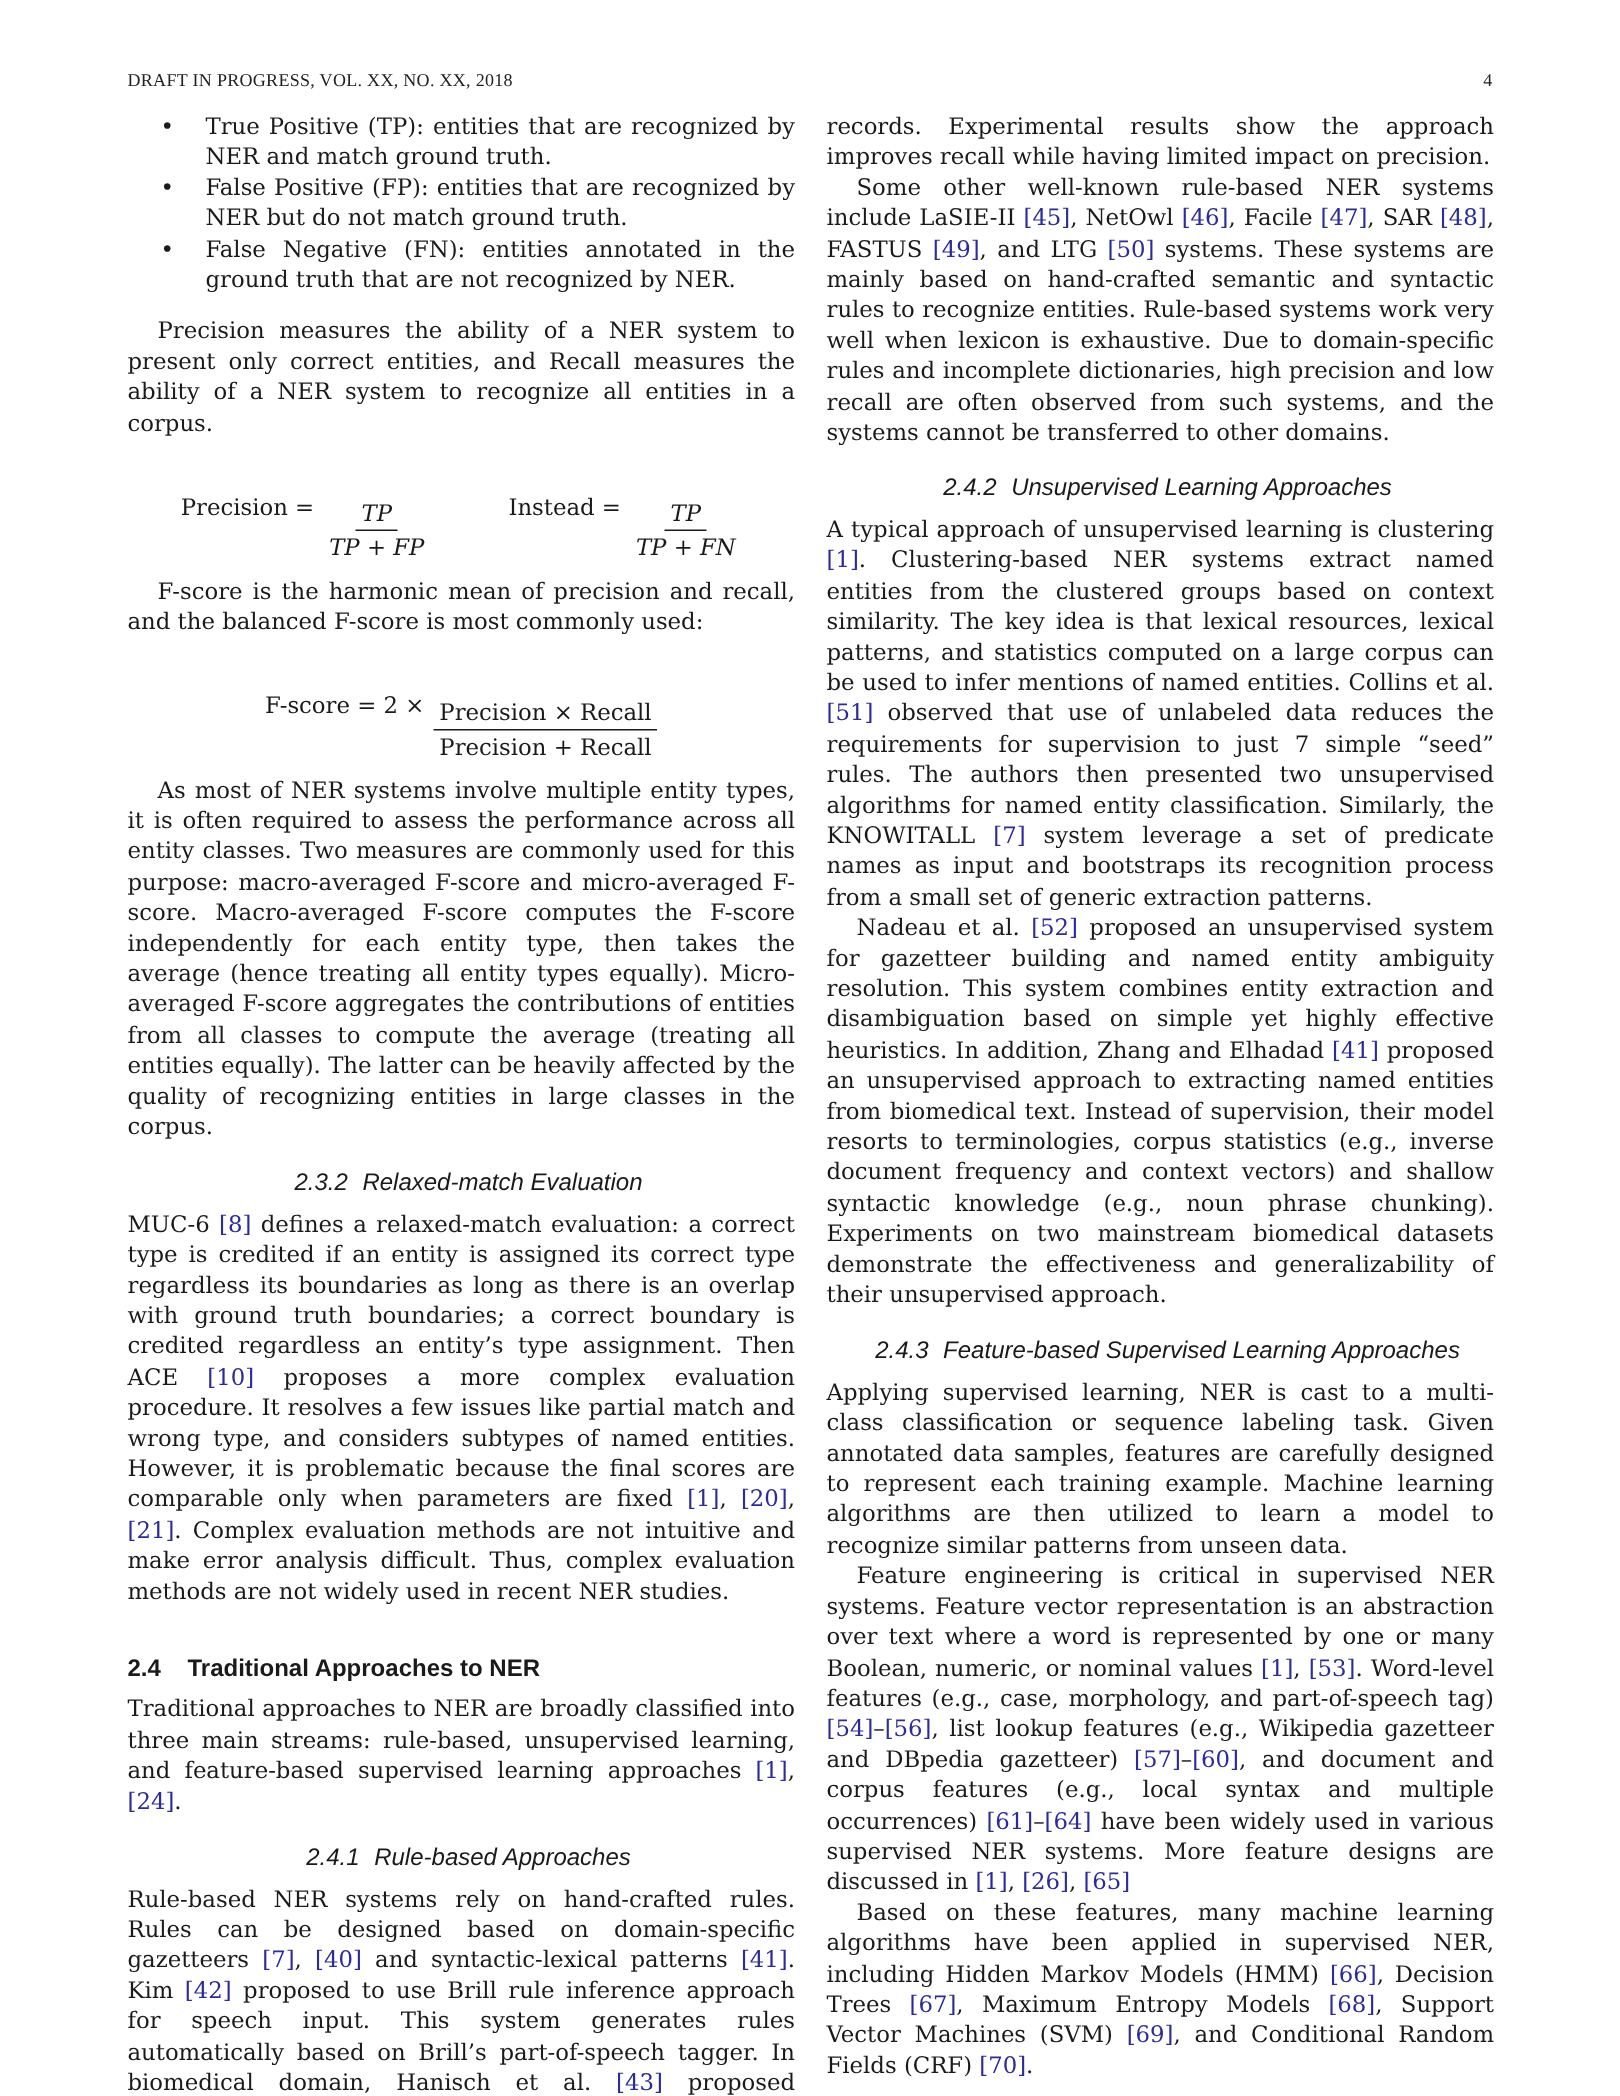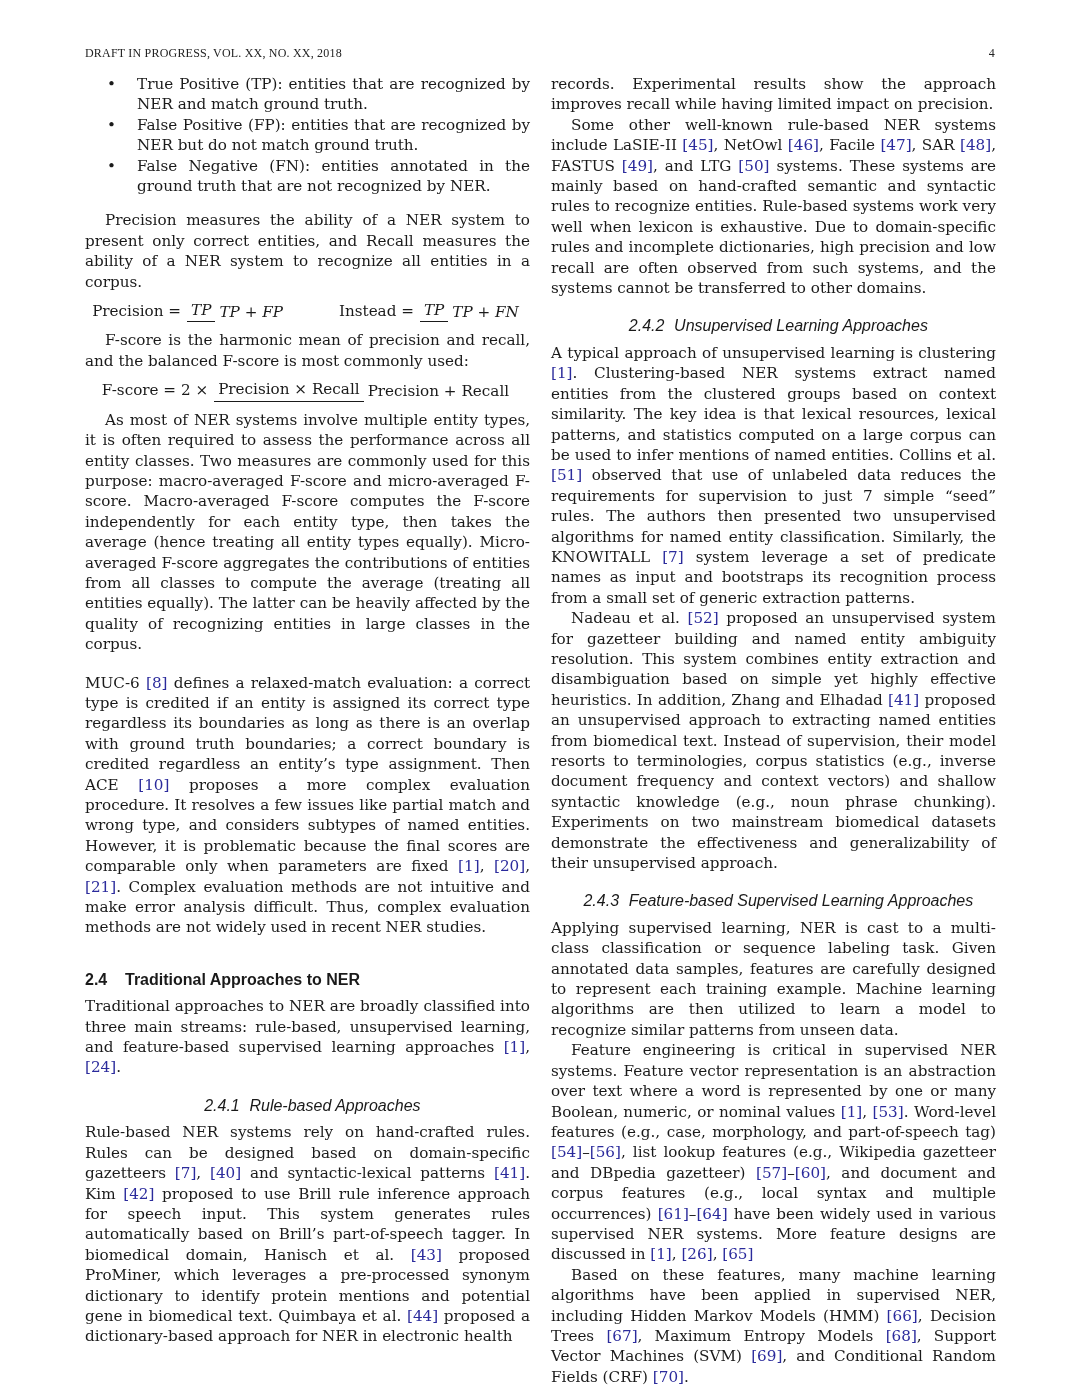--- a/index.html
+++ b/index.html
@@ -13,21 +13,21 @@
   p.ind { text-indent:20px; }
   ul { margin:0; padding:0 0 0 52px; list-style:none; }
   ul li { position:relative; }
   ul li::before { content:"•"; position:absolute; left:-30px; }
   .cite { color:#2b2b9c; }
   .h3 { font-family:"Liberation Sans", sans-serif; font-style:italic; font-size:16px; margin:0 0 6px 0; text-align:center; }
   .h3 .num { display:inline-block; width:55px; }
   .h2 { font-family:"Liberation Sans", sans-serif; font-weight:bold; font-size:16px; margin:0 0 6px 0; text-align:left; }
   .h2 .num { display:inline-block; width:40px; }
   .eq { display:flex; justify-content:center; align-items:center; gap:6px; margin:8px 0 8px 0; font-size:15.2px; }
-  .frac { display:inline-flex; flex-direction:row; align-items:center; }
+  .frac { display:inline-flex; flex-direction:column; align-items:center;margin-top:32px; }
   .frac .n { border-bottom:1px solid #1a1a1a; padding:0 4px 1px; }
   .frac .d { padding:1px 4px 0; }
   .mi { font-style:italic; }
   .sp { width:40px; display:inline-block; }
   .gap { height:14px; }
   .gap2 { height:18px; }
 </style>
 </head>
 <body>
 
@@ -65,20 +65,23 @@
     <span>F-score = 2 ×</span>
     <span class="frac">
       <span class="n">Precision × Recall</span>
       <span class="d">Precision + Recall</span>
     </span>
   </div>
 
   <p class="ind">As most of NER systems involve multiple entity types, it is often required to assess the performance across all entity classes. Two measures are commonly used for this purpose: macro-averaged F-score and micro-averaged F-score. Macro-averaged F-score computes the F-score independently for each entity type, then takes the average (hence treating all entity types equally). Micro-averaged F-score aggregates the contributions of entities from all classes to compute the average (treating all entities equally). The latter can be heavily affected by the quality of recognizing entities in large classes in the corpus.</p>
   <div class="gap2"></div>
 
+  <div class="h3">
+    <span class="num">2.3.2</span><span>Relaxed-match Evaluation</span>
+  </div>
   <p>
     <span>MUC-6 </span><span class="cite">[8]</span><span> defines a relaxed-match evaluation: a correct type is credited if an entity is assigned its correct type regardless its boundaries as long as there is an overlap with ground truth boundaries; a correct boundary is credited regardless an entity’s type assignment. Then ACE </span><span class="cite">[10]</span><span> proposes a more complex evaluation procedure. It resolves a few issues like partial match and wrong type, and considers subtypes of named entities. However, it is problematic because the final scores are comparable only when parameters are fixed </span><span class="cite">[1]</span><span>, </span><span class="cite">[20]</span><span>, </span><span class="cite">[21]</span><span>. Complex evaluation methods are not intuitive and make error analysis difficult. Thus, complex evaluation methods are not widely used in recent NER studies.</span>
   </p>
   <div class="gap2"></div>
   <div class="gap"></div>
 
   <div class="h2">
     <span class="num">2.4</span><span>Traditional Approaches to NER</span>
   </div>
   <p>

